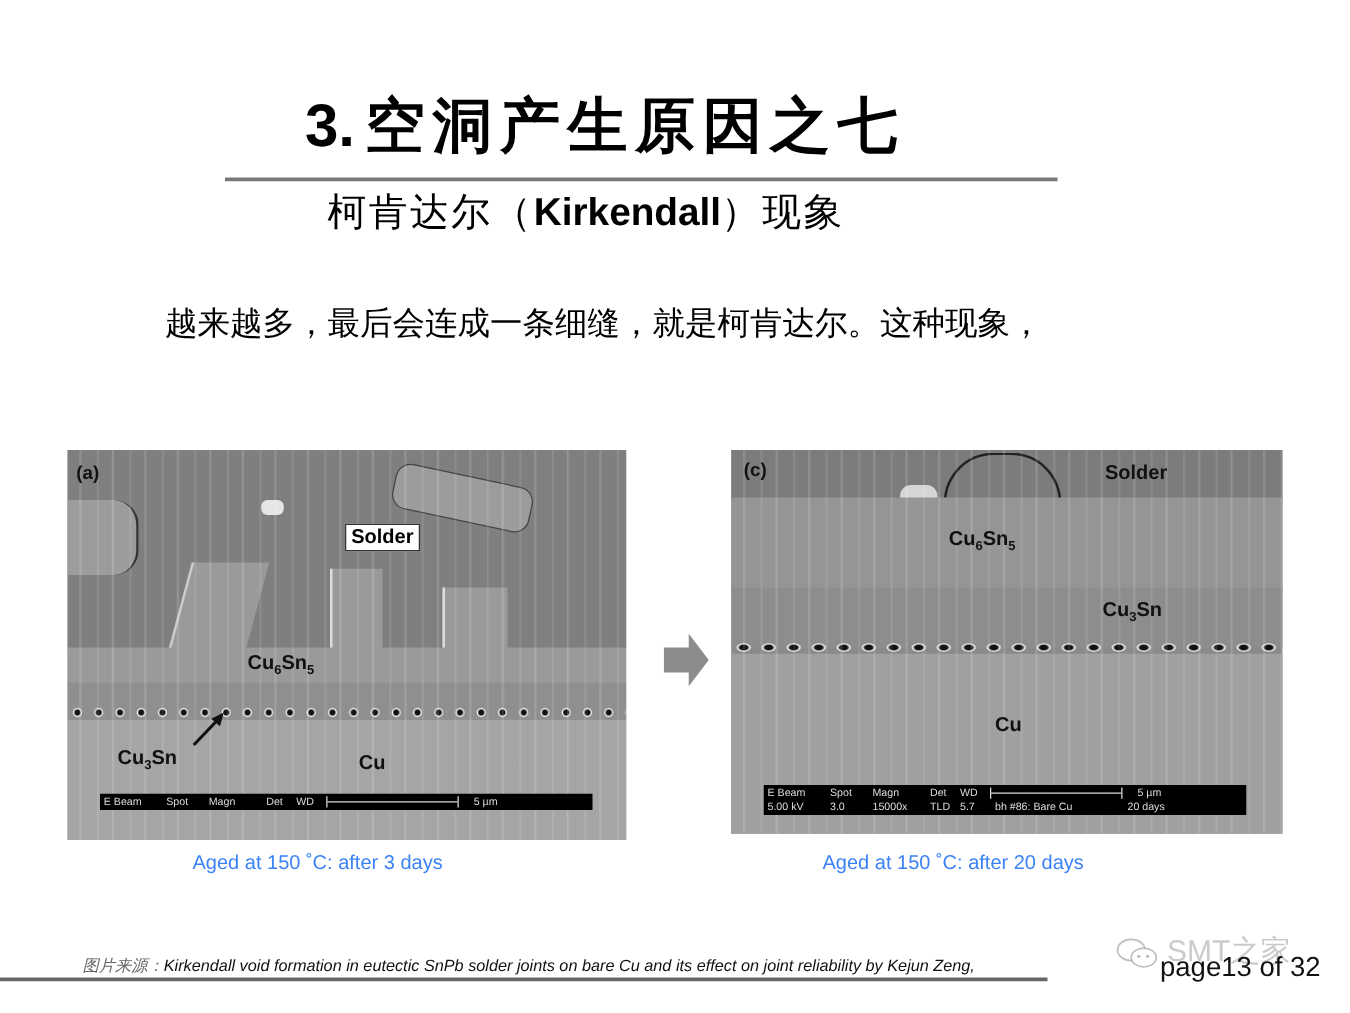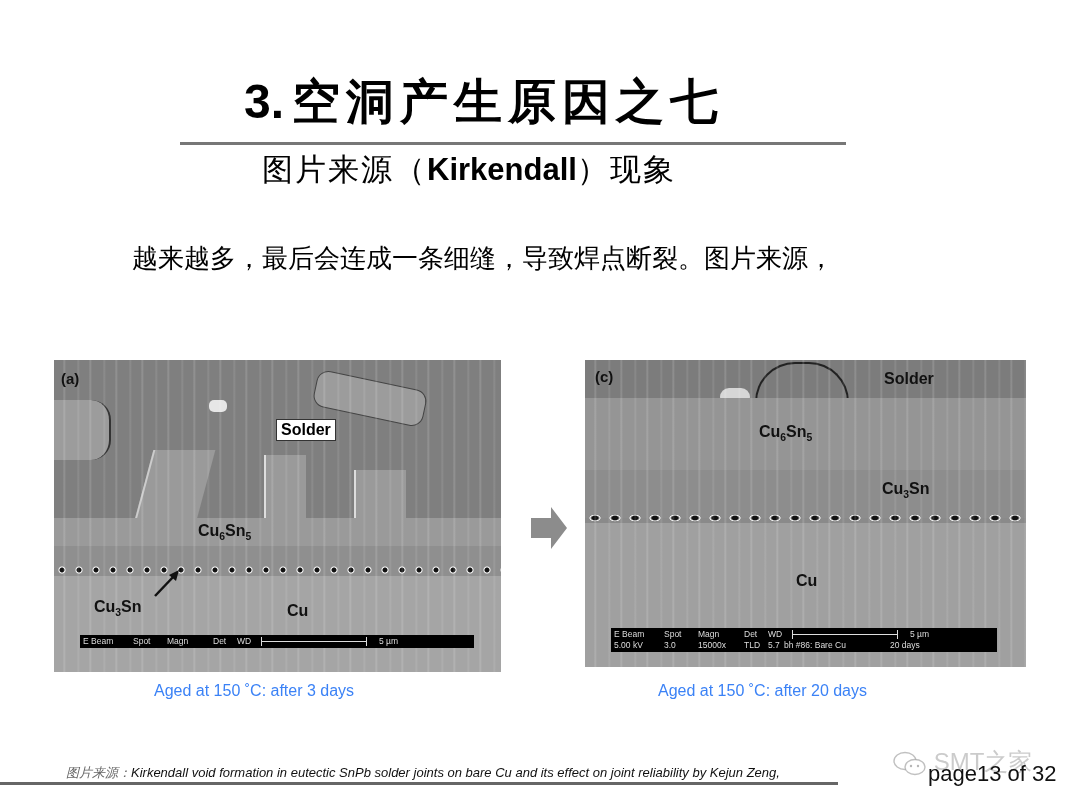--- a/index.html
+++ b/index.html
@@ -75,25 +75,25 @@
   </style>
 </head>
 <body>
 
 <div class="abs title">
   <span class="num">3.</span><span>空洞产生原因之七</span>
 </div>
 <div class="abs title-rule"></div>
 
 <div class="abs subtitle">
-  <span>图片来源（</span><b>Kirkendall</b><span>）现象</span>
+  <span>柯肯达尔（</span><b>Kirkendall</b><span>）现象</span>
 </div>
 
 <div class="abs bullet">
-  <span class="line">越来越多，最后会连成一条细缝，导致焊点断裂。图片来源，</span>
+  <span class="line">越来越多，最后会连成一条细缝，就是柯肯达尔。这种现象，</span>
 </div>
 
 <div class="abs sem sem-a">
   <div class="layer" style="top:0;height:160px;background:#7f7f7f;"></div>
 
   <div class="layer" style="left:90px;right:auto;top:90px;width:60px;height:70px;background:#9a9a9a;border-left:2px solid #ccc;transform:skewX(-15deg);"></div>
   <div class="layer" style="left:210px;right:auto;top:95px;width:40px;height:75px;background:#9a9a9a;border-left:2px solid #ddd;"></div>
   <div class="layer" style="left:300px;right:auto;top:110px;width:50px;height:60px;background:#9a9a9a;border-left:2px solid #ddd;"></div>
   <div class="layer" style="left:260px;right:auto;top:20px;width:110px;height:35px;background:#9c9c9c;border:1px solid #444;border-radius:12px;transform:rotate(12deg);"></div>
   <div class="layer" style="left:0;right:auto;top:40px;width:55px;height:60px;background:#9c9c9c;border-right:2px solid #333;border-radius:0 20px 20px 0;"></div>
@@ -135,21 +135,21 @@
   <div class="streaks"></div>
 
   <div class="panel-letter" style="left:10px;top:8px;">(c)</div>
   <div class="sem-label" style="left:299px;top:10px;font-size:16px;">Solder</div>
   <div class="sem-label" style="left:174px;top:63px;font-size:16px;"><span>Cu</span><span class="sub">6</span><span>Sn</span><span class="sub">5</span></div>
   <div class="sem-label" style="left:297px;top:120px;font-size:16px;"><span>Cu</span><span class="sub">3</span><span>Sn</span></div>
   <div class="sem-label" style="left:211px;top:212px;font-size:16px;">Cu</div>
 
   <div class="databar" style="left:26px;top:268px;width:380px;">
     <span class="row"><span class="cell" style="width:50px">E Beam</span><span class="cell" style="width:34px">Spot</span><span class="cell" style="width:46px">Magn</span><span class="cell" style="width:24px">Det</span><span class="cell" style="width:24px">WD</span><span class="scalebar" style="width:104px;margin-right:12px"></span><span class="cell">5 µm</span></span>
-    <span class="row"><span class="cell" style="width:50px">5.00 kV</span><span class="cell" style="width:34px">3.0</span><span class="cell" style="width:46px">15000x</span><span class="cell" style="width:24px">TLD</span><span class="cell" style="width:16px">5.7</span><span class="cell" style="width:106px">bh  #86: Bare Cu</span><span class="cell">20 days</span></span>
+    <span class="row"><span class="cell" style="width:50px">5.00 kV</span><span class="cell" style="width:34px">3.0</span><span class="cell" style="width:46px">15000x</span><span class="cell" style="width:24px">TLD</span><span class="cell" style="width:28px">5.7</span><span class="cell" style="width:106px">bh  #86: Bare Cu</span><span class="cell">20 days</span></span>
   </div>
 </div>
 <div class="abs caption cap-c">Aged at 150 ˚C: after 20 days</div>
 
 <div class="abs watermark">
   <svg style="display:inline-block;vertical-align:middle;width:34px;height:26px;" viewBox="0 0 34 26">
     <ellipse cx="12" cy="10" rx="11" ry="8.5" fill="none" stroke="rgba(150,150,150,0.6)" stroke-width="1.4"></ellipse>
     <ellipse cx="22" cy="16" rx="10" ry="7.5" fill="#fff" stroke="rgba(150,150,150,0.6)" stroke-width="1.4"></ellipse>
     <circle cx="18" cy="15" r="1.2" fill="rgba(150,150,150,0.7)"></circle>
     <circle cx="25" cy="15" r="1.2" fill="rgba(150,150,150,0.7)"></circle>

